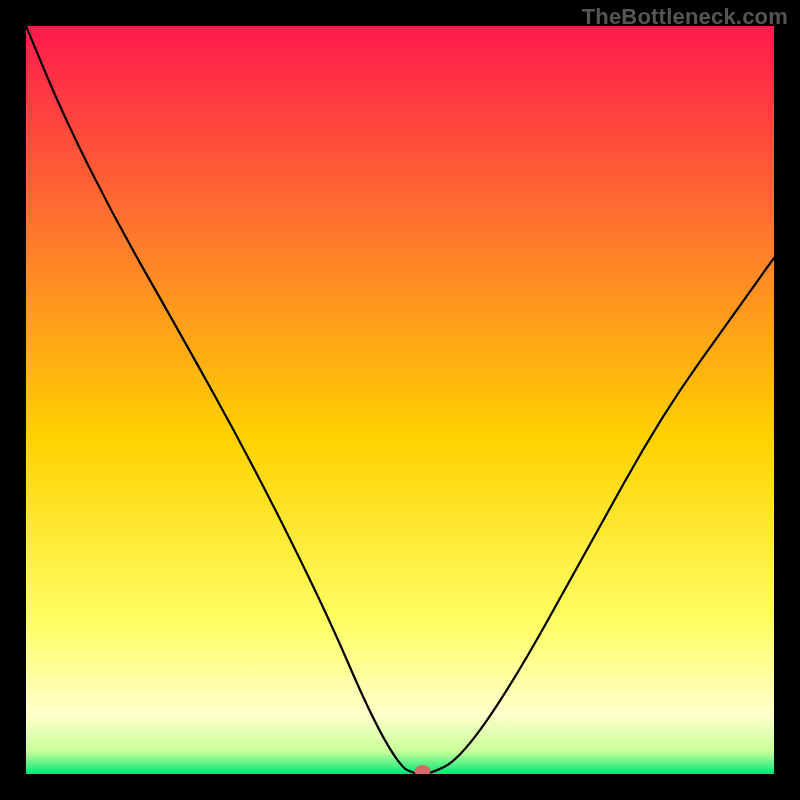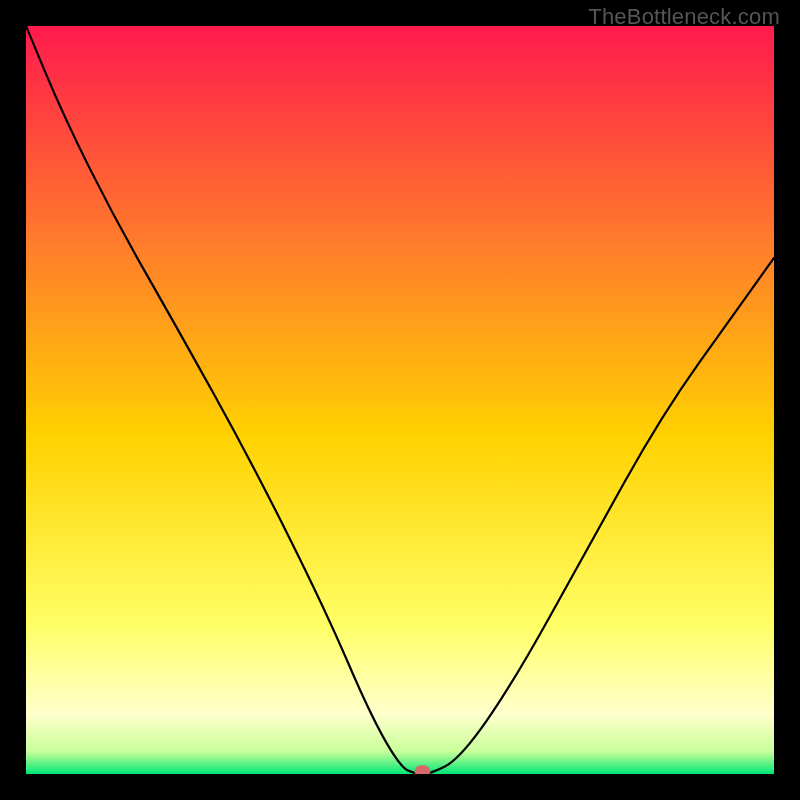--- a/index.html
+++ b/index.html
@@ -7,24 +7,24 @@
     padding: 0;
     width: 800px;
     height: 800px;
     background: #000;
     position: relative;
     font-family: Arial, Helvetica, sans-serif;
   }
   .watermark {
     position: absolute;
     top: 4px;
-    right: 20px;
+    right: 12px;
     color: #555;
     font-size: 22px;
-    font-weight: 400;
+    font-weight: 700;
     z-index: 20;
     letter-spacing: 0.2px;
   }
   .frame {
     position: absolute;
     top: 26px;
     left: 26px;
     width: 748px;
     height: 748px;
     background: #000;

